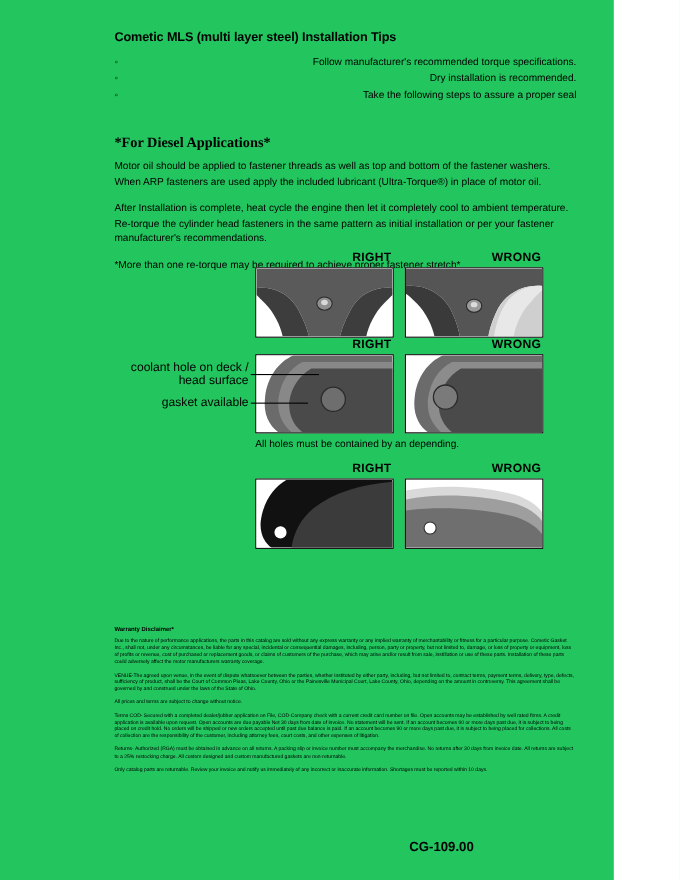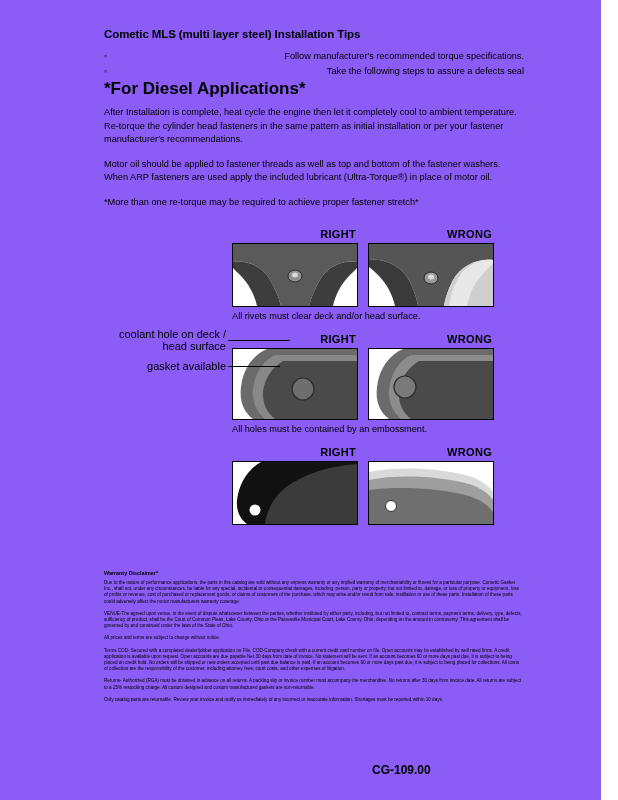--- a/index.html
+++ b/index.html
@@ -11,23 +11,23 @@
     width: 618px;
     height: 800px;
     font-family: "Liberation Sans", sans-serif;
     color: #000000;
     position: relative;
     overflow: hidden;
   }
   .page {
     position: absolute;
     left: 0; top: 0;
-    width: 601px;
+    width: 558px;
     height: 800px;
-    background: #8b5cf6;
+    background: #22c55e;
   }
   .content {
     position: absolute;
     left: 104px;
     top: 28px;
     width: 420px;
   }
   h1.title {
     font-size: 11.5px;
     font-weight: bold;
@@ -67,23 +67,24 @@
     margin-top: 1px;
   }
   ul.subbullets > li:before {
     content: "\2022";
     position: absolute;
     left: 2px;
     top: 0;
     font-size: 9px;
   }
   h2.subtitle {
-    font-size: 17px;
-    font-weight: bold;
-    margin: 1px 0 7px 0;
+    font-size: 13px;
+    font-weight: bold;
+    margin: 29px 0 7px 0;
+    font-family: Liberation Serif, serif;
   }
   p.para {
     font-size: 9.2px;
     line-height: 13.5px;
     margin: 0 0 11px 0;
   }
   p.para.last {
     margin-bottom: 0;
   }
   
@@ -166,28 +167,29 @@
 </head>
 <body>
 
 <div class="page">
 
   <div class="content">
     <h1 class="title">Cometic MLS (multi layer steel) Installation Tips</h1>
 
     <ul class="bullets">
       <li><span>Follow manufacturer's recommended torque specifications.</span></li>
+      <li><span>Dry installation is recommended.</span></li>
       <li>
-        <span>Take the following steps to assure a defects seal</span>
+        <span>Take the following steps to assure a proper seal</span>
       </li>
     </ul>
 
     <h2 class="subtitle">*For Diesel Applications*</h2>
+    <p class="para">Motor oil should be applied to fastener threads as well as top and bottom of the fastener washers. When ARP fasteners are used apply the included lubricant (Ultra-Torque®) in place of motor oil.</p>
     <p class="para">After Installation is complete, heat cycle the engine then let it completely cool to ambient temperature. Re-torque the cylinder head fasteners in the same pattern as initial installation or per your fastener manufacturer's recommendations.</p>
-    <p class="para">Motor oil should be applied to fastener threads as well as top and bottom of the fastener washers. When ARP fasteners are used apply the included lubricant (Ultra-Torque®) in place of motor oil.</p>
     <p class="para last">*More than one re-torque may be required to achieve proper fastener stretch*</p>
   </div>
 
   <div class="figures">
 
     <div class="fig-row">
       <div class="fig-col">
         <div class="fig-label">RIGHT</div>
         <div class="fig-box">
           <svg width="124" height="62" viewBox="0 0 124 62">
@@ -208,21 +210,20 @@
             <path d="M0,0 H124 V16 C108,14 92,22 84,36 C79,46 76,55 75,62 H49 C48,55 45,46 40,36 C32,22 16,14 0,16 Z" fill="#555555"></path>
             <path d="M124,16 C108,14 92,22 84,36 C79,46 76,55 75,62 H124 Z" fill="#cfcfcf"></path>
             <path d="M124,16 C112,15 100,20 92,30 C86,38 82,50 80,62 H98 C100,50 106,38 114,30 C117,26 121,22 124,20 Z" fill="#e8e8e8"></path>
             <path d="M0,16 C16,14 32,22 40,36 C45,46 48,55 49,62 H26 C24,52 18,40 10,32 C6,28 3,25 0,23 Z" fill="#3a3a3a"></path>
             <ellipse cx="62" cy="34" rx="7" ry="6" fill="#9a9a9a" stroke="#2b2b2b" stroke-width="1"></ellipse>
             <ellipse cx="62" cy="33" rx="3" ry="2.4" fill="#dcdcdc"></ellipse>
           </svg>
         </div>
       </div>
     </div>
-    <div class="fig-caption">All rivets must clear deck and/or head surface.</div>
 
     <div class="fig-row">
       <div class="fig-col">
         <div class="fig-label">RIGHT</div>
         <div class="fig-box tall">
           <svg width="124" height="70" viewBox="0 0 124 70">
             <rect x="0" y="0" width="124" height="70" fill="#ffffff"></rect>
             <path d="M124,0 H34 C20,6 10,20 8,38 C6,54 12,64 20,70 H124 Z" fill="#6b6b6b"></path>
             <path d="M124,6 H42 C30,12 22,24 20,40 C19,54 24,63 32,70 H124 Z" fill="#888888"></path>
             <path d="M124,12 H50 C40,18 32,28 30,42 C29,54 34,64 42,70 H124 Z" fill="#4a4a4a"></path>
@@ -236,21 +237,21 @@
           <svg width="124" height="70" viewBox="0 0 124 70">
             <rect x="0" y="0" width="124" height="70" fill="#ffffff"></rect>
             <path d="M124,0 H34 C20,6 10,20 8,38 C6,54 12,64 20,70 H124 Z" fill="#6b6b6b"></path>
             <path d="M124,6 H42 C30,12 22,24 20,40 C19,54 24,63 32,70 H124 Z" fill="#8c8c8c"></path>
             <path d="M124,12 H50 C40,18 32,28 30,42 C29,54 34,64 42,70 H124 Z" fill="#4a4a4a"></path>
             <circle cx="36" cy="38" r="11" fill="#7a7a7a" stroke="#2b2b2b" stroke-width="1.2"></circle>
           </svg>
         </div>
       </div>
     </div>
-    <div class="fig-caption">All holes must be contained by an embossment.</div>
+    <div class="fig-caption">All holes must be contained by an depending.</div>
 
     <div class="fig-row">
       <div class="fig-col">
         <div class="fig-label">RIGHT</div>
         <div class="fig-box">
           <svg width="124" height="62" viewBox="0 0 124 62">
             <rect x="0" y="0" width="124" height="62" fill="#ffffff"></rect>
             <path d="M124,0 H28 C14,8 6,22 4,38 C3,50 8,58 14,62 H124 Z" fill="#111111"></path>
             <path d="M124,2 C96,4 70,12 52,26 C40,36 34,48 32,62 H124 Z" fill="#3b3b3b"></path>
             <circle cx="22" cy="48" r="5.5" fill="#ffffff"></circle>

